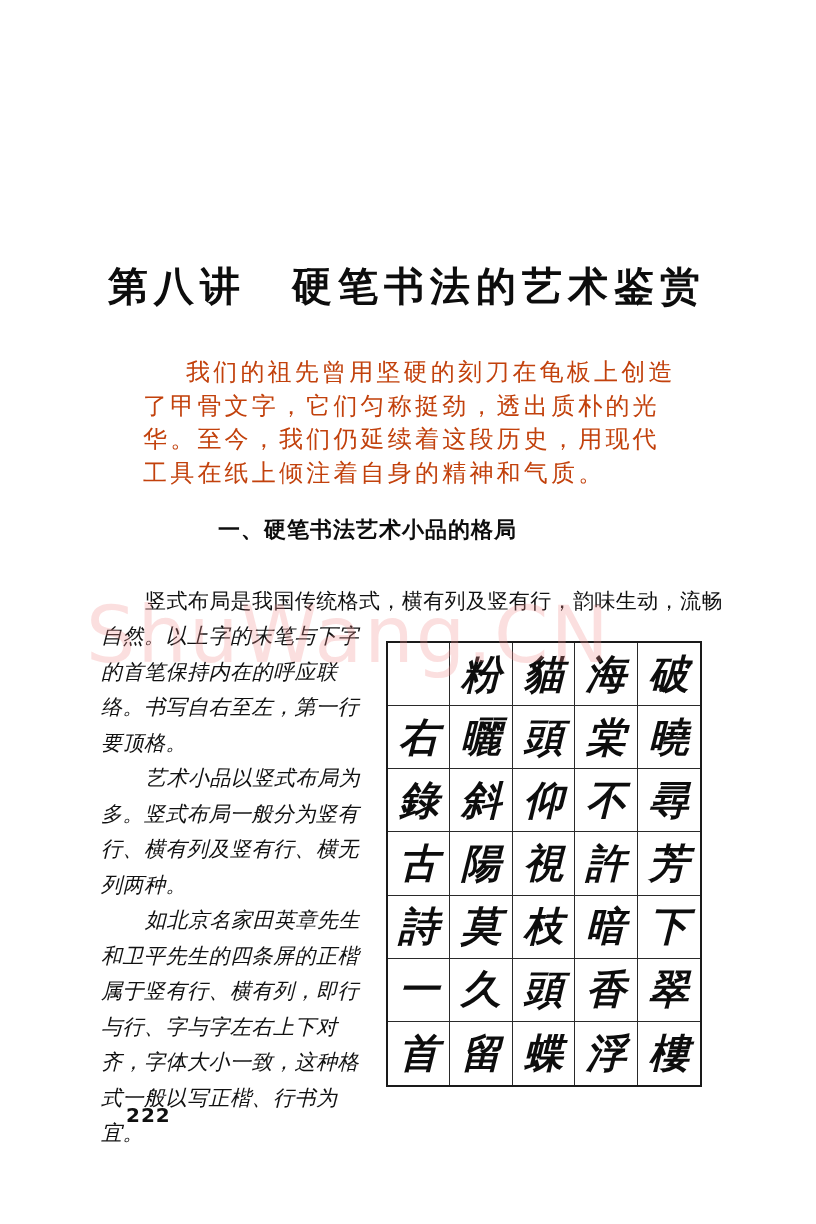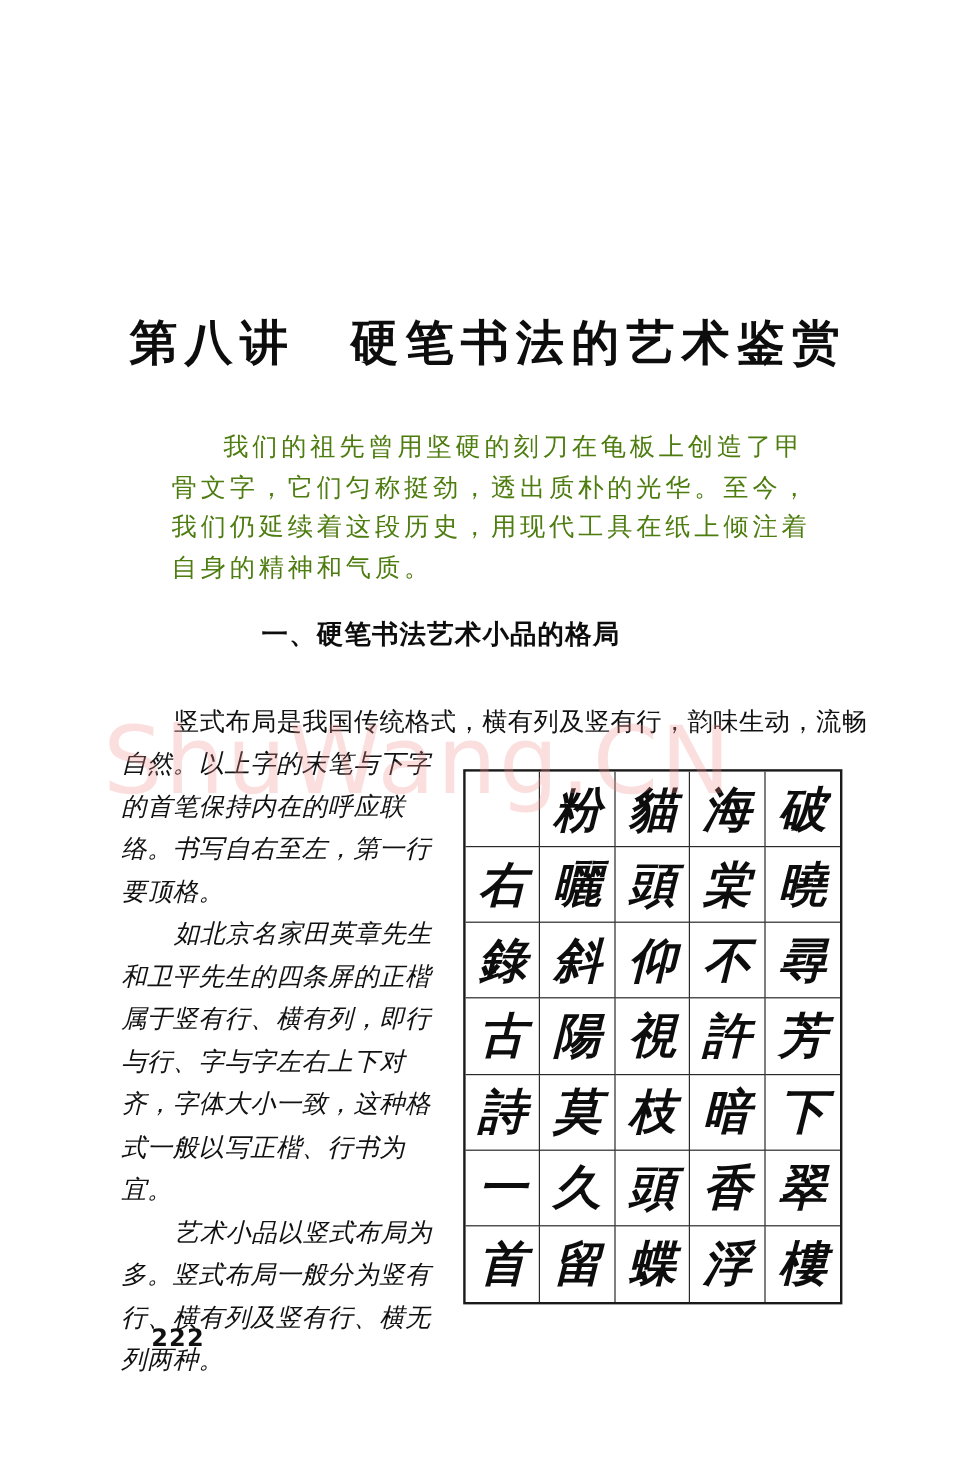--- a/index.html
+++ b/index.html
@@ -32,24 +32,24 @@
       font-family: "DejaVu Serif", serif;
     }
     .chapter-title .num { display: inline-block; text-align: center; }
     .chapter-title .gap { display: inline-block; width: 46px; }
 
     
     .intro {
       left: 143px;
       top: 356px;
       width: 538px;
-      font-size: 21px;
+      font-size: 24px;
       line-height: 33.5px;
       letter-spacing: 3.2px;
-      color: #4d7c0f;
+      color: #c2410c;
     }
     .intro p { margin: 0; text-indent: 43px; }
 
     
     .section-heading {
       left: 218px;
       top: 510px;
       width: 400px;
       font-size: 22px;
       font-weight: bold;
@@ -155,22 +155,22 @@
 </div>
 
 <div class="abs section-heading">一、硬笔书法艺术小品的格局</div>
 
 <div class="abs body-first">
   <span class="indent"></span><span>竖式布局是我国传统格式，横有列及竖有行，韵味生动，流畅</span>
 </div>
 
 <div class="abs body-col">
   <p>自然。以上字的末笔与下字的首笔保持内在的呼应联络。书写自右至左，第一行要顶格。</p>
+  <p class="indented">艺术小品以竖式布局为多。竖式布局一般分为竖有行、横有列及竖有行、横无列两种。</p>
   <p class="indented">如北京名家田英章先生和卫平先生的四条屏的正楷属于竖有行、横有列，即行与行、字与字左右上下对齐，字体大小一致，这种格式一般以写正楷、行书为宜。</p>
-  <p class="indented">艺术小品以竖式布局为多。竖式布局一般分为竖有行、横有列及竖有行、横无列两种。</p>
 </div>
 
 <div class="abs calli-grid" id="calli-grid">
     <div class="calli-cell"></div>
     <div class="calli-cell">粉</div>
     <div class="calli-cell">貓</div>
     <div class="calli-cell">海</div>
     <div class="calli-cell last-col">破</div>
     <div class="calli-cell">右</div>
     <div class="calli-cell">曬</div>

